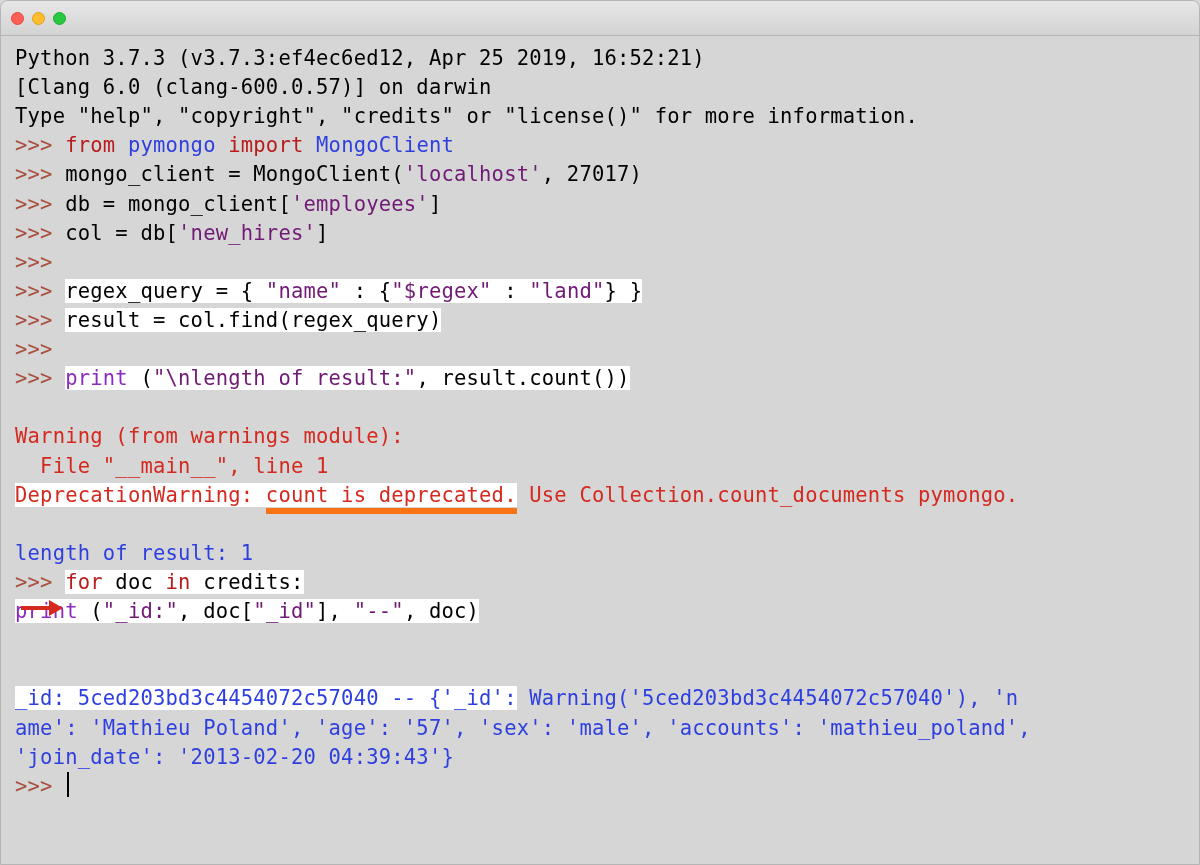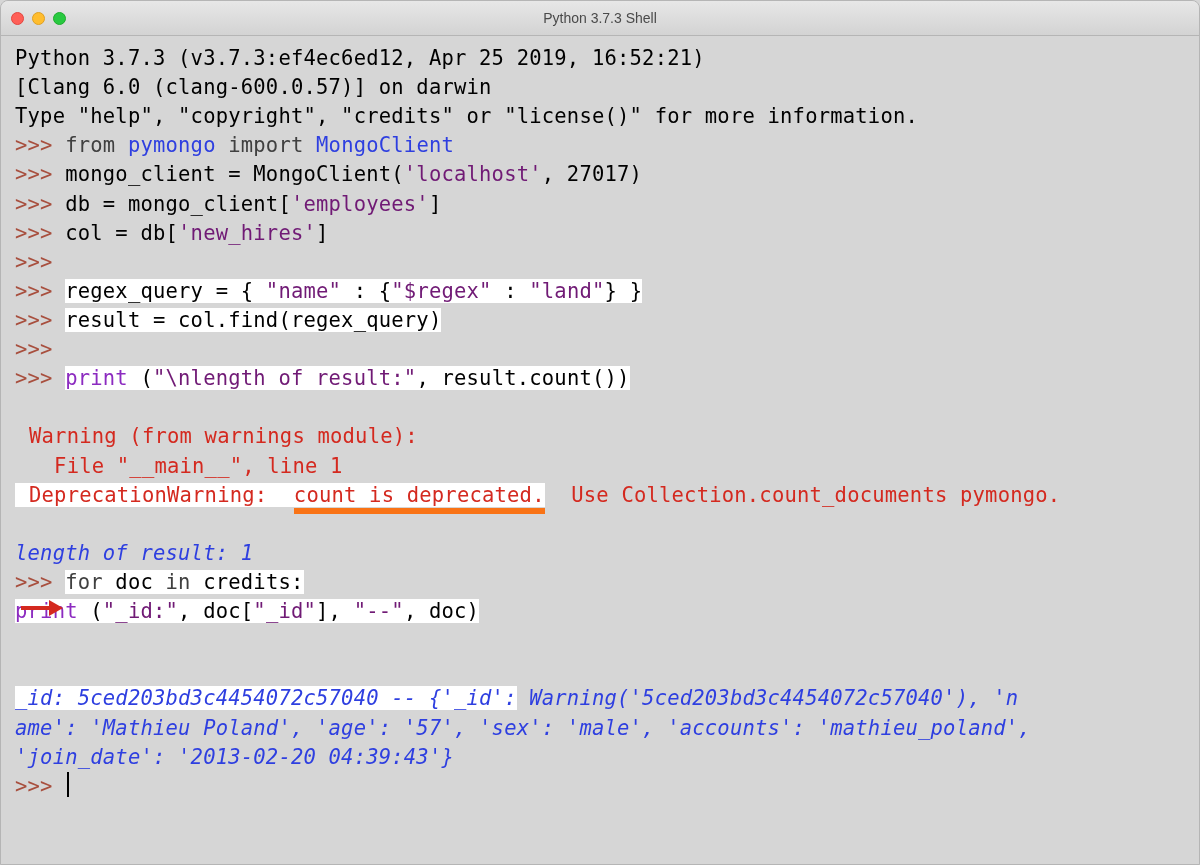--- a/index.html
+++ b/index.html
@@ -61,26 +61,26 @@
     font-size: 20.5px;
     line-height: 1.42;
     color: #000;
     white-space: pre;
     letter-spacing: 0.2px;
     position: relative;
   }
 
   
   .tk-prompt   { color: #a84f3e; }
-  .tk-keyword  { color: #404040; }
+  .tk-keyword  { color: #b91c1c; }
   .tk-module   { color: #2e3fe0; }
   .tk-string   { color: #701a75; }
   .tk-builtin  { color: #8c2bc0; }
-  .tk-warn     { color: #d4291f; margin-left: 14px; }
-  .tk-output   { color: #2e3fe0; font-style: italic; }
+  .tk-warn     { color: #d4291f; }
+  .tk-output   { color: #2e3fe0; }
 
   .hl   { background: #ffffff; }
   .uline { text-decoration-color: #d4291f; text-decoration-thickness: 2px; text-underline-offset: 3px;}
   .uline2 { border-bottom: 6px solid #f97316; padding-bottom: 1px; }
 
   .arrow {
     position: absolute;
     left: 18px;
   }
   .caret {
@@ -96,21 +96,20 @@
 </head>
 <body>
 
 <div class="window">
   <div class="titlebar">
     <div class="traffic">
       <div class="dot red"></div>
       <div class="dot yellow"></div>
       <div class="dot green"></div>
     </div>
-    <div class="title">Python 3.7.3 Shell</div>
   </div>
 
   <div class="content"><span>Python 3.7.3 (v3.7.3:ef4ec6ed12, Apr 25 2019, 16:52:21) </span>
 <span>[Clang 6.0 (clang-600.0.57)] on darwin</span>
 <span>Type "help", "copyright", "credits" or "license()" for more information.</span>
 <span class="tk-prompt">&gt;&gt;&gt; </span><span class="tk-keyword">from</span> <span class="tk-module">pymongo</span> <span class="tk-keyword">import</span> <span class="tk-module">MongoClient</span>
 <span class="tk-prompt">&gt;&gt;&gt; </span><span>mongo_client = MongoClient(</span><span class="tk-string">'localhost'</span><span>, 27017)</span>
 <span class="tk-prompt">&gt;&gt;&gt; </span><span>db = mongo_client[</span><span class="tk-string">'employees'</span><span>]</span>
 <span class="tk-prompt">&gt;&gt;&gt; </span><span>col = db[</span><span class="tk-string">'new_hires'</span><span>]</span>
 <span class="tk-prompt">&gt;&gt;&gt; </span>

